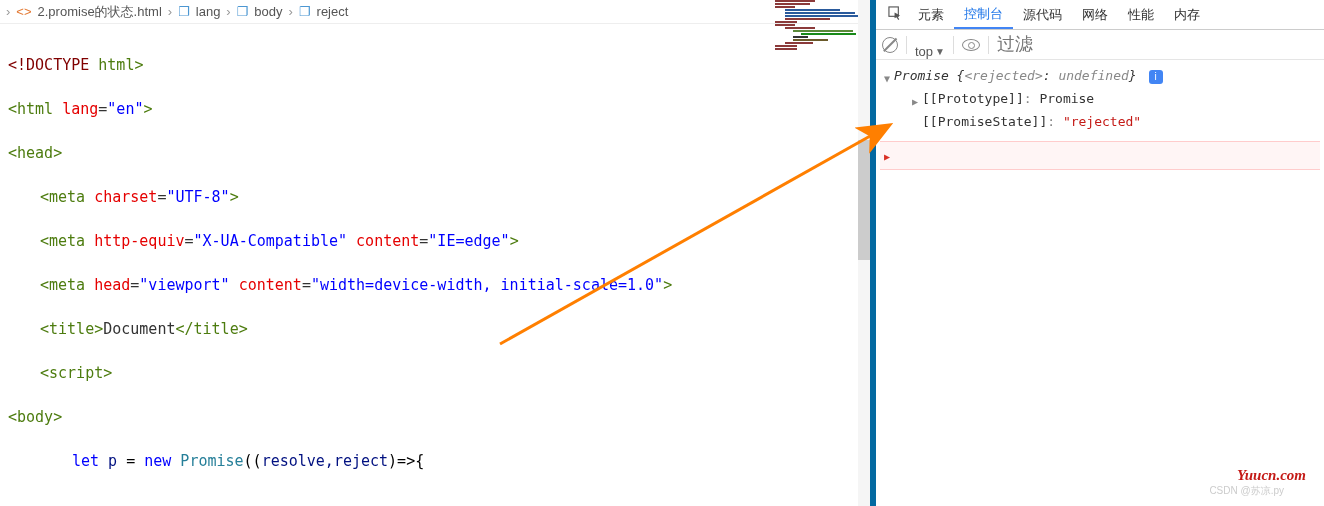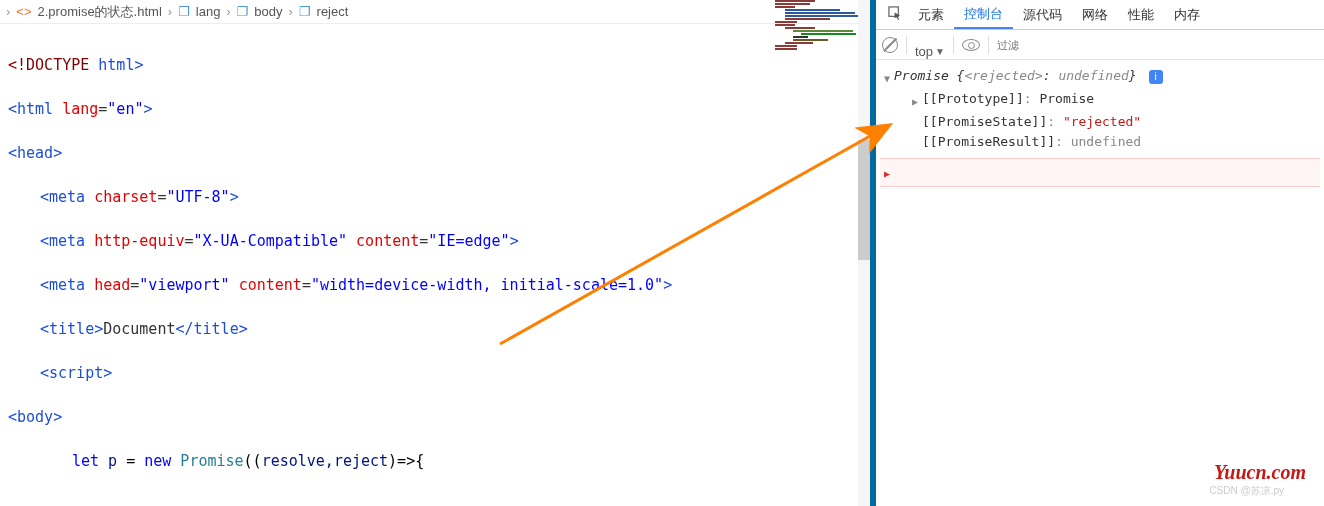--- a/index.html
+++ b/index.html
@@ -14,21 +14,21 @@
   .crumb .sep { color: #999; }
   .crumb .ico-file { color: #e37933; }
   .crumb .ico-cube { color: #4c97d2; }
   .crumb span.txt { color: #555; }
 
   
   .code { position: relative; padding: 8px 0 0 8px; line-height: 22px; white-space: pre; font-family: Consolas, monospace; font-size: 15px; }
   .code .line { display: block; }
   .indent1 { padding-left: 32px; }
   .indent2 { padding-left: 64px; }
-  .c-tag { color: #1d4ed8; text-align: center; }
+  .c-tag { color: #4d7c0f; text-align: center; }
   .c-doctype { color: #800000; }
   .c-attr { color: #e50000; }
   .c-str { color: #0000ff; }
   .c-kw { color: #0000ff; }
   .c-new { color: #0000ff; }
   .c-id { color: #001080; }
   .c-type { color: #267f99; }
   .c-text { color: #333; }
   .c-blk { color: #000; }
 
@@ -47,35 +47,35 @@
   .tabs .tab.active { border-bottom: 2px solid #4285f4; color: #1a73e8; }
 
   .cbar { display: flex; align-items: center; height: 30px; border-bottom: 1px solid #e5e5e5; padding-left: 6px; gap: 8px; font-family: "Segoe UI", sans-serif; font-size: 13px; color: #555; }
   .cbar .circ { width: 16px; height: 16px; border: 1.5px solid #888; border-radius: 50%; position: relative; }
   .cbar .circ.slash::after { content: ""; position: absolute; left: -2px; top: 6px; width: 18px; height: 1.5px; background: #888; transform: rotate(-45deg); }
   .cbar .top { display: flex; align-items: center; gap: 2px; margin-top: 14px; }
   .cbar .tri { font-size: 10px; color: #666; }
   .cbar .eye { width: 18px; height: 12px; border: 1.5px solid #888; border-radius: 60%; position: relative; }
   .cbar .eye::after { content: ""; position: absolute; left: 5px; top: 2px; width: 5px; height: 5px; border: 1.5px solid #888; border-radius: 50%; }
   .cbar .sep2 { width: 1px; height: 18px; background: #ddd; }
-  .cbar input { border: none; outline: none; font-size: 11px; flex: 1; }
+  .cbar input { border: none; outline: none; font-size: 18px; flex: 1; }
 
   .cout { padding: 6px 4px; font-family: Consolas, monospace; font-size: 13px; line-height: 20px; flex:1; }
   .row { display: flex; align-items: flex-start; }
   .row .ar { width: 14px; color: #888; font-size: 10px; text-align: center; padding-top: 3px; cursor: pointer; }
   .cout .it { font-style: italic; }
   .cout .dim { color: #888; }
   .cout .red { color: #c41a16; }
   .cout .info { display: inline-block; width: 14px; height: 14px; background: #4285f4; color: #fff; border-radius: 3px; font-size: 10px; text-align: center; line-height: 14px; font-style: normal; margin-left: 4px; font-family: sans-serif; }
   .sub { padding-left: 28px; }
   .errrow { background: #fff5f5; border-top: 1px solid #fcc; border-bottom: 1px solid #fcc; margin-top: 6px; padding: 2px 0; }
   .errico { color: #d93025; width: 14px; text-align: center; font-size: 10px; padding-top: 3px; }
   .cout .g { color: #888; }
 
-  .watermark { position: absolute; right: 18px; bottom: 22px; color: #c41a16; font-family: Georgia, serif; font-style: italic; font-weight: bold; font-size: 20px; }
+  .watermark { position: absolute; right: 18px; bottom: 22px; color: #c41a16; font-family: Georgia, serif; font-style: italic; font-weight: bold; font-size: 15px; }
   .csdn { position: absolute; right: 40px; bottom: 8px; color: #ccc; font-size: 10px; font-family: sans-serif; }
 
   
   svg.arrow { position: absolute; left: 0; top: 0; pointer-events: none; }
 </style>
 </head>
 <body>
 
 <div class="wrap">
 
@@ -177,21 +177,20 @@
       <div class="row sub">
         <span class="ar">▶</span>
         <span><span>[[Prototype]]</span><span class="g">: </span><span>Promise</span></span>
       </div>
       <div class="row sub">
         <span class="ar"></span>
         <span><span>[[PromiseState]]</span><span class="g">: </span><span class="red">"rejected"</span></span>
       </div>
       <div class="row sub">
         <span class="ar"></span>
-        <span><span>[[PromiseResult]]</span><span class="g">: </span><span class="dim">undefined</span></span>
       </div>
       <div class="row errrow">
         <span class="errico">▶</span>
       </div>
     </div>
   </div>
 </div>
 
 <svg class="arrow" width="1324" height="506">
   <defs>

